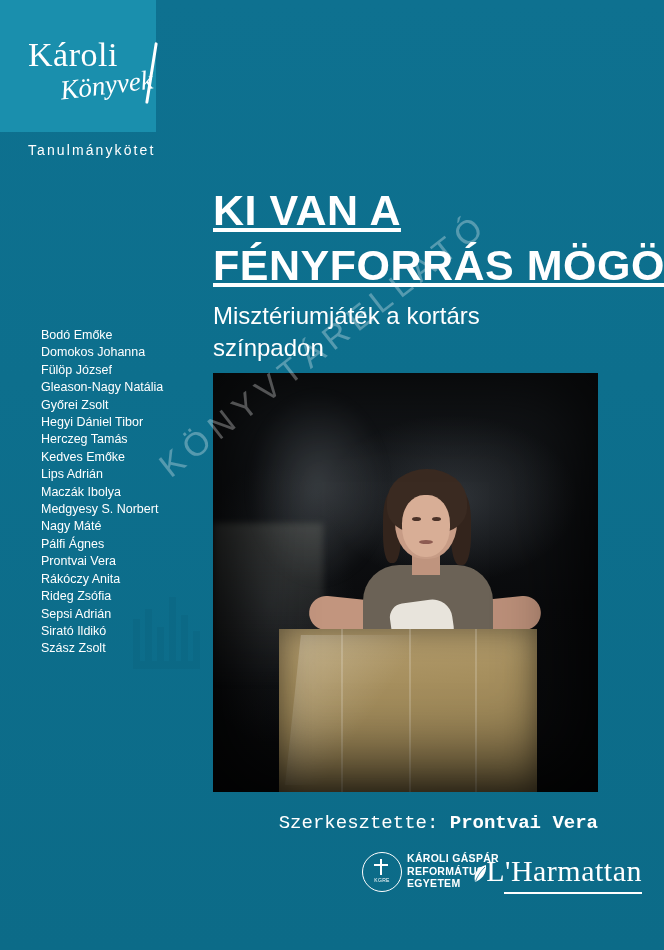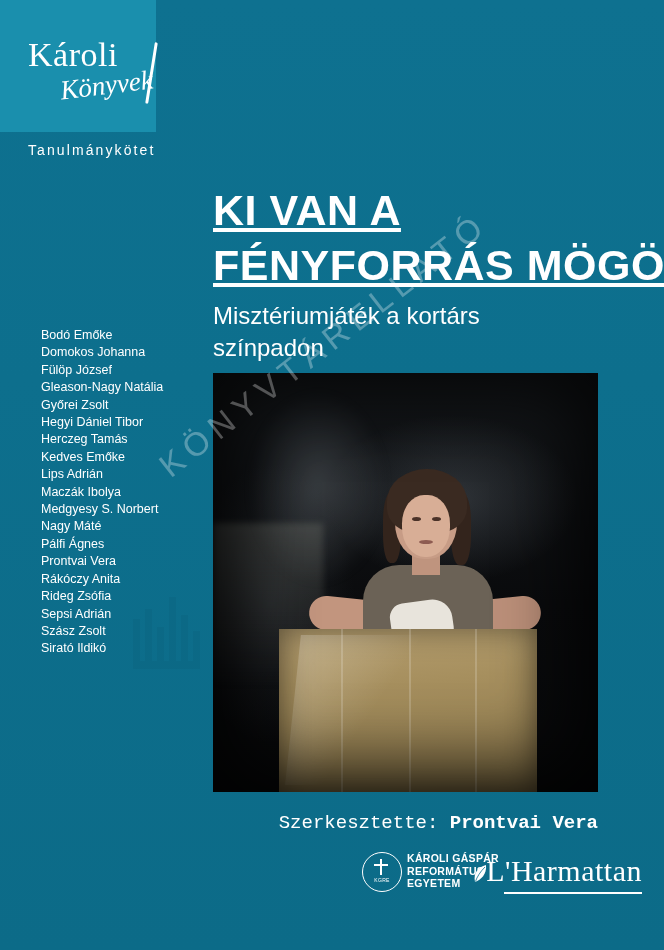--- a/index.html
+++ b/index.html
@@ -395,22 +395,22 @@
     <div class="author">Kedves Emőke</div>
     <div class="author">Lips Adrián</div>
     <div class="author">Maczák Ibolya</div>
     <div class="author">Medgyesy S. Norbert</div>
     <div class="author">Nagy Máté</div>
     <div class="author">Pálfi Ágnes</div>
     <div class="author">Prontvai Vera</div>
     <div class="author">Rákóczy Anita</div>
     <div class="author">Rideg Zsófia</div>
     <div class="author">Sepsi Adrián</div>
+    <div class="author">Sirató Ildikó</div>
     <div class="author">Szász Zsolt</div>
-    <div class="author">Sirató Ildikó</div>
   </div>
 
   <div class="ornament">
     <div class="orn-bar" style="left:0;top:22px;width:7px;height:50px;"></div>
     <div class="orn-bar" style="left:12px;top:12px;width:7px;height:60px;"></div>
     <div class="orn-bar" style="left:24px;top:30px;width:7px;height:42px;"></div>
     <div class="orn-bar" style="left:36px;top:0px;width:7px;height:72px;"></div>
     <div class="orn-bar" style="left:48px;top:18px;width:7px;height:54px;"></div>
     <div class="orn-bar" style="left:60px;top:34px;width:7px;height:38px;"></div>
     <div class="orn-bar" style="left:0px;top:64px;width:67px;height:8px;"></div>

